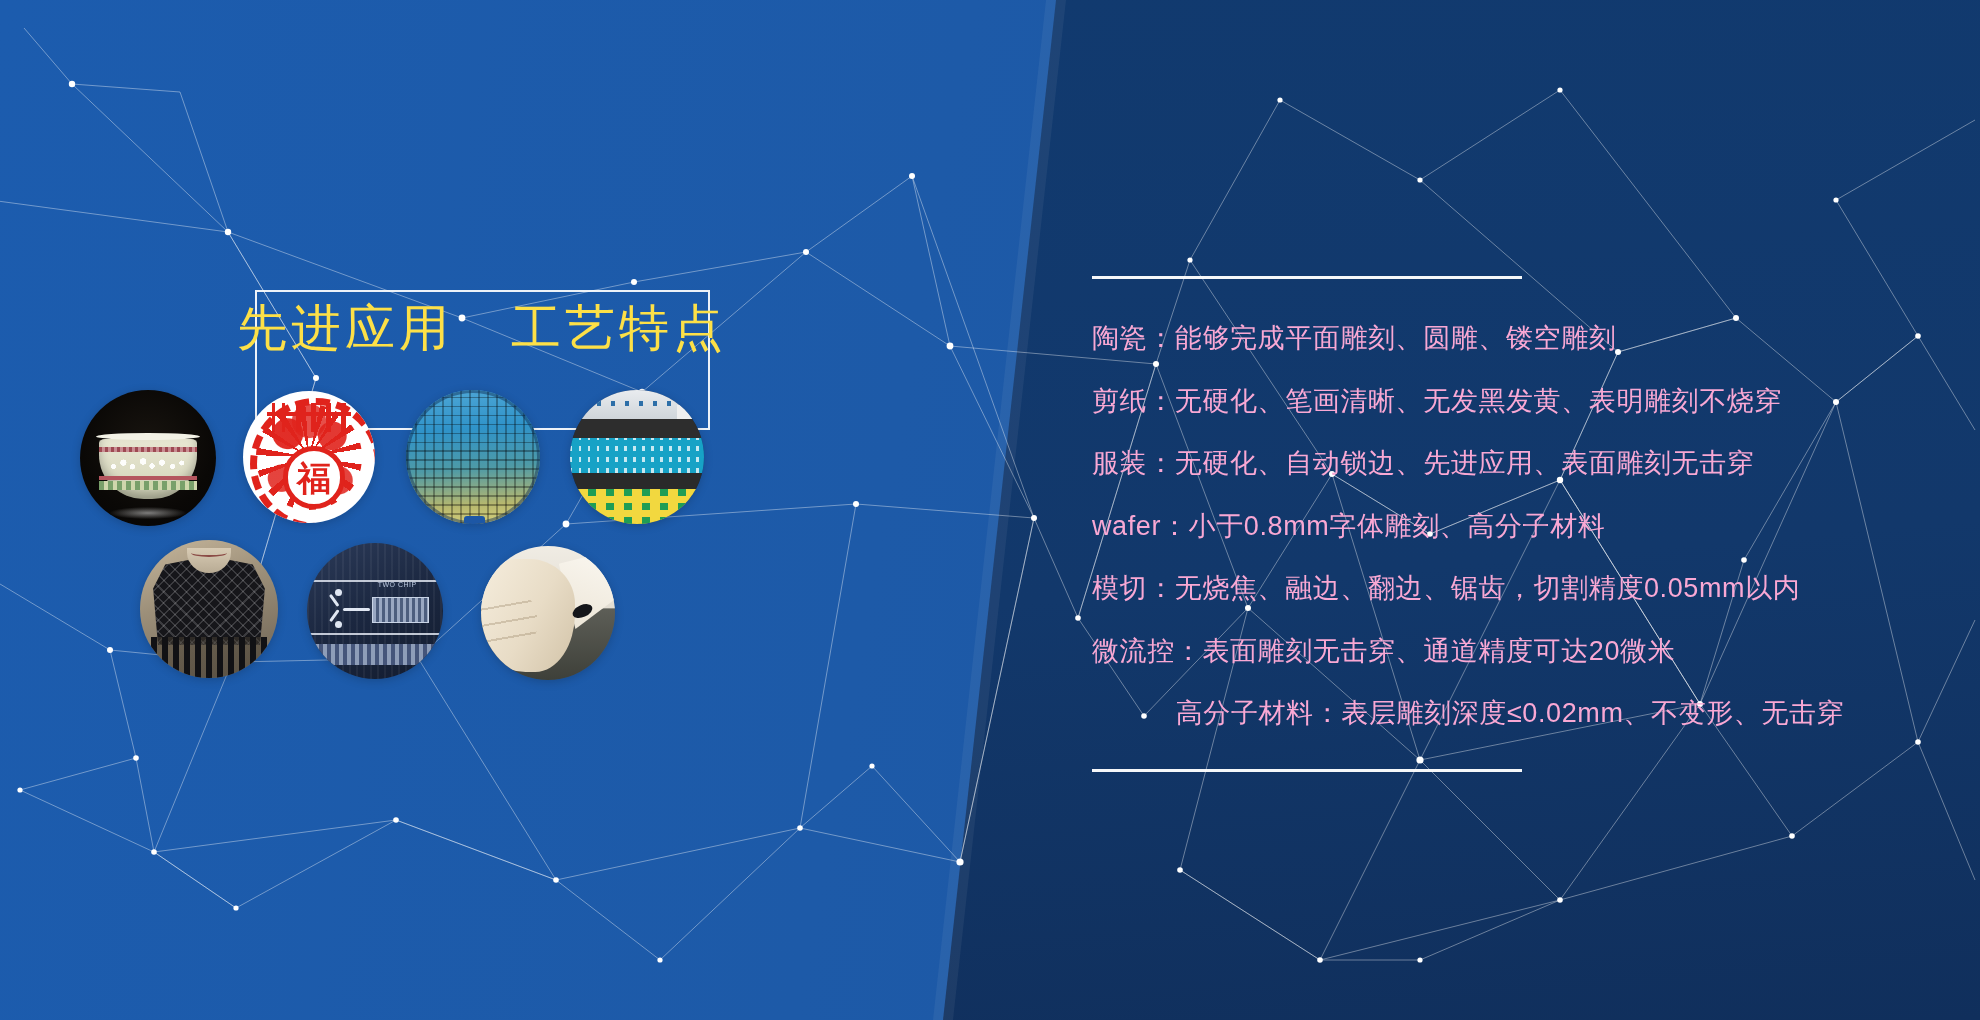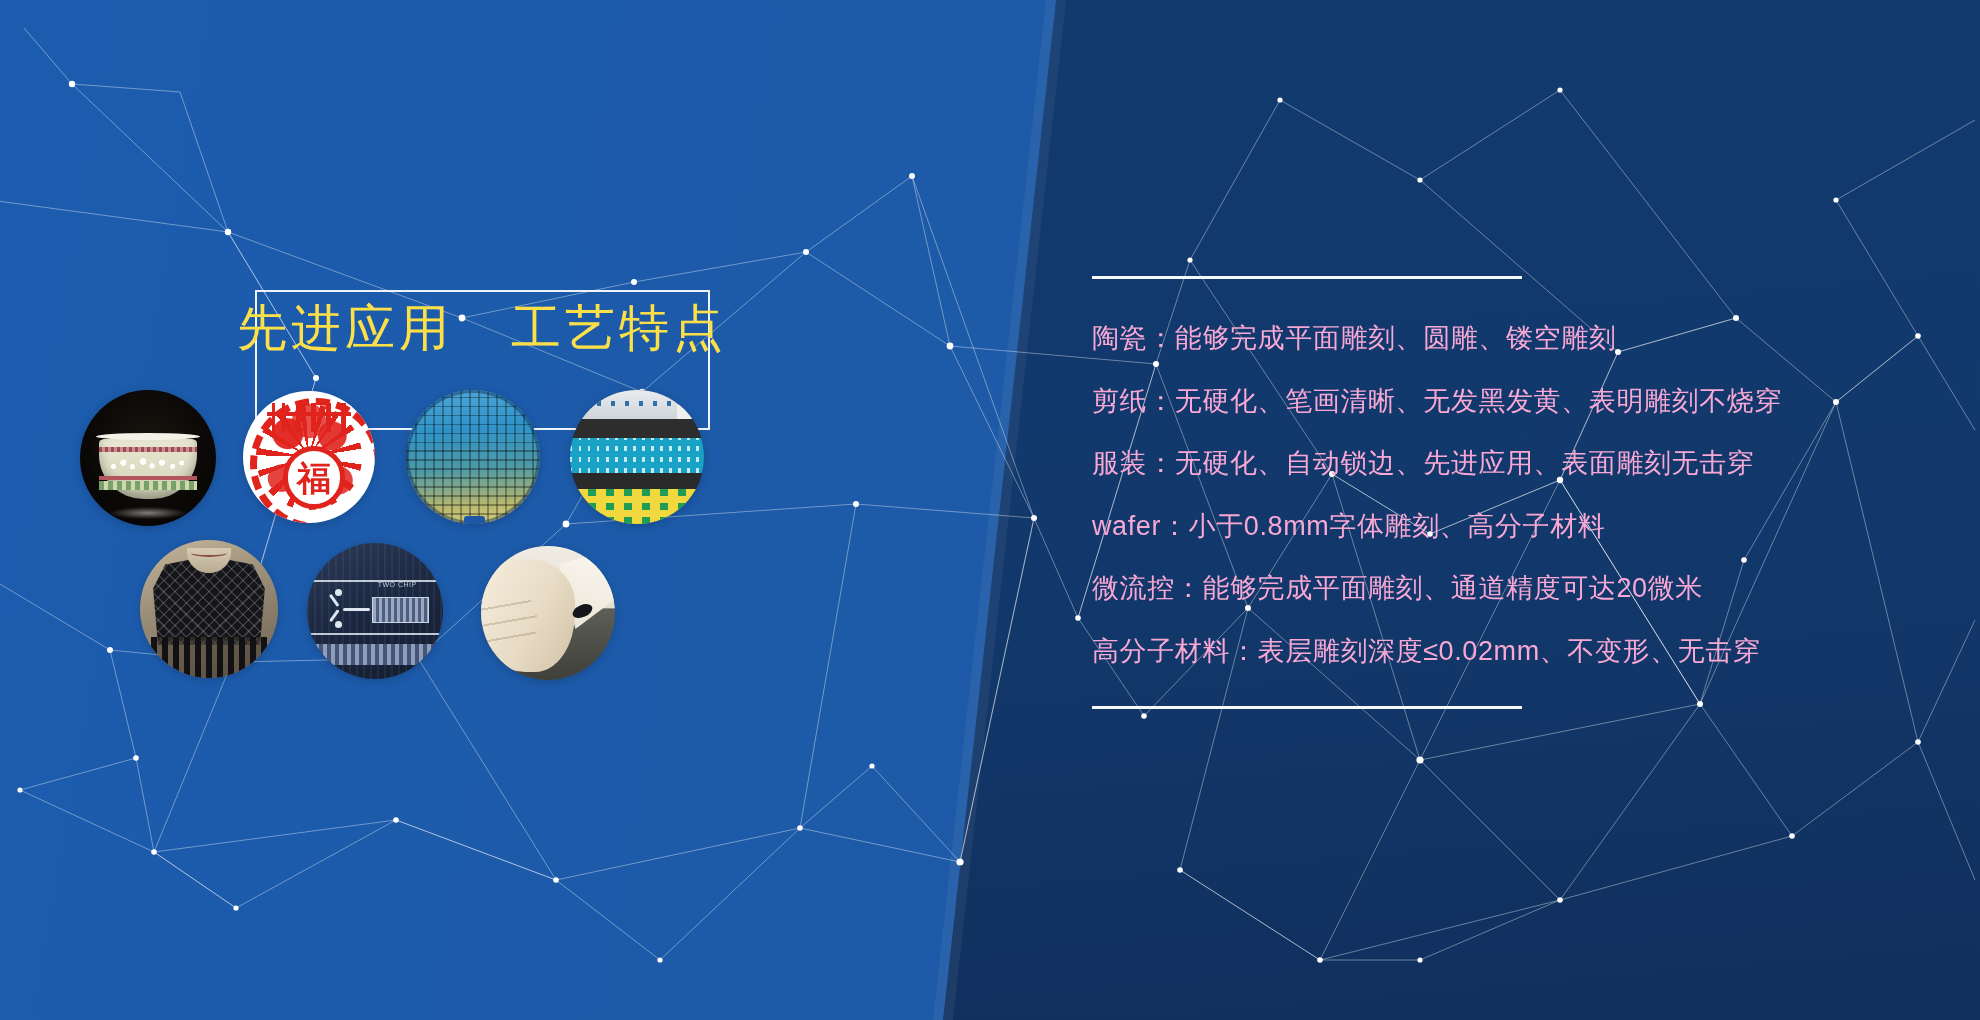--- a/index.html
+++ b/index.html
@@ -246,21 +246,21 @@
   
   .panel{position:absolute;left:1092px;top:276px;width:836px;}
   .rule{height:3px;background:#ffffff;opacity:.96;}
   .rule.top{width:430px;margin-bottom:42px;}
   .rule.bottom{width:430px;margin-top:38px;}
   .feat{list-style:none;margin:0;padding:0;}
   .feat li{
     color:#f9a8d4;font-size:27px;line-height:1.28;margin-bottom:28px;
     letter-spacing:.6px;white-space:nowrap;font-weight:400;
   }
-  .feat li:last-child{margin-bottom:0;}
+  .feat li:last-child{margin-bottom:0;text-align:center;}
 </style>
 </head>
 <body>
 
 <div class="stage">
 
   <div class="bg-left"></div>
   <div class="bg-right"></div>
   <div class="bg-right-edge"></div>
 
@@ -448,19 +448,20 @@
 
   </div>
 
   <div class="panel">
     <div class="rule top"></div>
     <ul class="feat">
       <li>陶瓷：能够完成平面雕刻、圆雕、镂空雕刻</li>
       <li>剪纸：无硬化、笔画清晰、无发黑发黄、表明雕刻不烧穿</li>
       <li>服装：无硬化、自动锁边、先进应用、表面雕刻无击穿</li>
       <li>wafer：小于0.8mm字体雕刻、高分子材料</li>
-      <li>微流控：能够完成平面雕刻、通道精度可达20微米</li>
+      <li>模切：无烧焦、融边、翻边、锯齿，切割精度0.05mm以内</li>
+      <li>微流控：表面雕刻无击穿、通道精度可达20微米</li>
       <li>高分子材料：表层雕刻深度≤0.02mm、不变形、无击穿</li>
     </ul>
     <div class="rule bottom"></div>
   </div>
 
 </div>
 
 </body></html>

